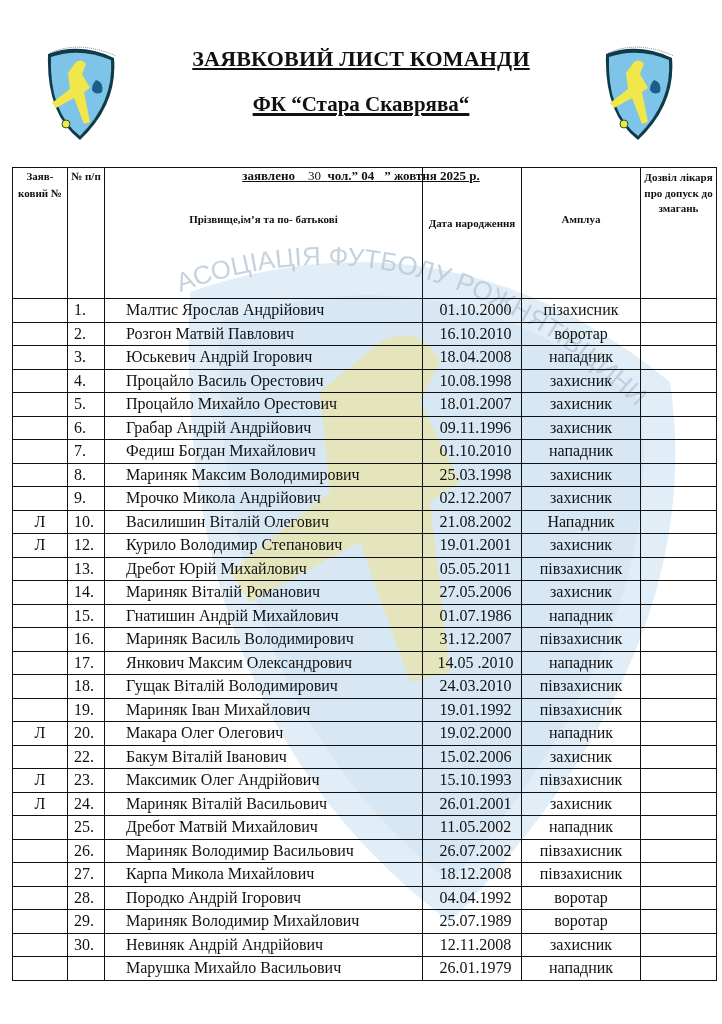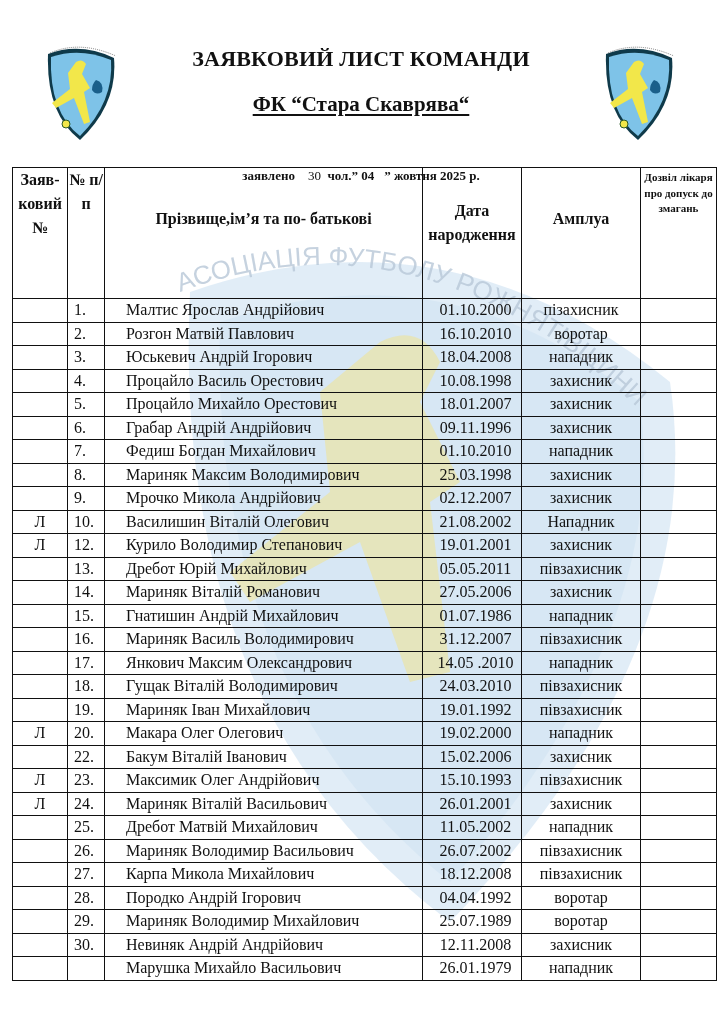--- a/index.html
+++ b/index.html
@@ -1,33 +1,33 @@
 <!DOCTYPE html>
 <html><head>
 <meta charset="utf-8">
 <style>
   html, body { margin: 0; padding: 0; background: #ffffff; }
   body { width: 722px; height: 1024px; position: relative; overflow: hidden;
          font-family: "Liberation Serif", "DejaVu Serif", serif; color: #111; }
   .logo { position: absolute; width: 80px; height: 98px; }
   .logo.left { left: 40px; top: 44px; }
   .logo.right { left: 598px; top: 44px; }
-  .title { position: absolute; left: 0; width: 722px; text-align: center; font-weight: bold; }
+  .title { position: absolute; left: 0; width: 722px; text-align: center; font-weight: bold; text-decoration: underline; }
   .t1 { top: 46px; font-size: 22px; letter-spacing: 0.2px; }
   .t2 { top: 92px; font-size: 21px; }
   .t2 span { text-decoration: underline; text-decoration-thickness: 2px; text-underline-offset: 3px; }
   .t3 { top: 132px; font-size: 13px; margin-top: 36px; }
   .t3 .normal { font-weight: normal; }
 
   .watermark { position: absolute; left: 150px; top: 232px; width: 560px; height: 700px; pointer-events: none; }
 
   table { position: absolute; left: 12px; top: 167px; border-collapse: collapse;
           width: 704px; table-layout: fixed; z-index: 2; background: transparent; }
   th, td { border: 1.6px solid #111; padding: 0; }
-  th { font-weight: bold; font-size: 16px; line-height: 24px; vertical-align: top; height: 94px; }
+  th { font-weight: bold; font-size: 11px; line-height: 17px; vertical-align: top; height: 94px; }
   th.c-name, th.c-date, th.c-role { vertical-align: middle; padding-bottom: 28px; }
   th.c-date { padding-top: 8px; }
   th.c-doc { font-size: 11px; line-height: 15.5px; padding-top: 2px; margin-left: 36px; }
   td { font-size: 16px; height: 22.5px; line-height: 22px; white-space: nowrap; }
   td.c-app { text-align: center; }
   td.c-num { padding-left: 6px; }
   td.c-name { padding-left: 21px; }
   td.c-date { padding-left: 7px; text-align: center; }
   td.c-role { text-align: center; }
   col.c1 { width: 55px; } col.c2 { width: 37px; } col.c3 { width: 318px; }

